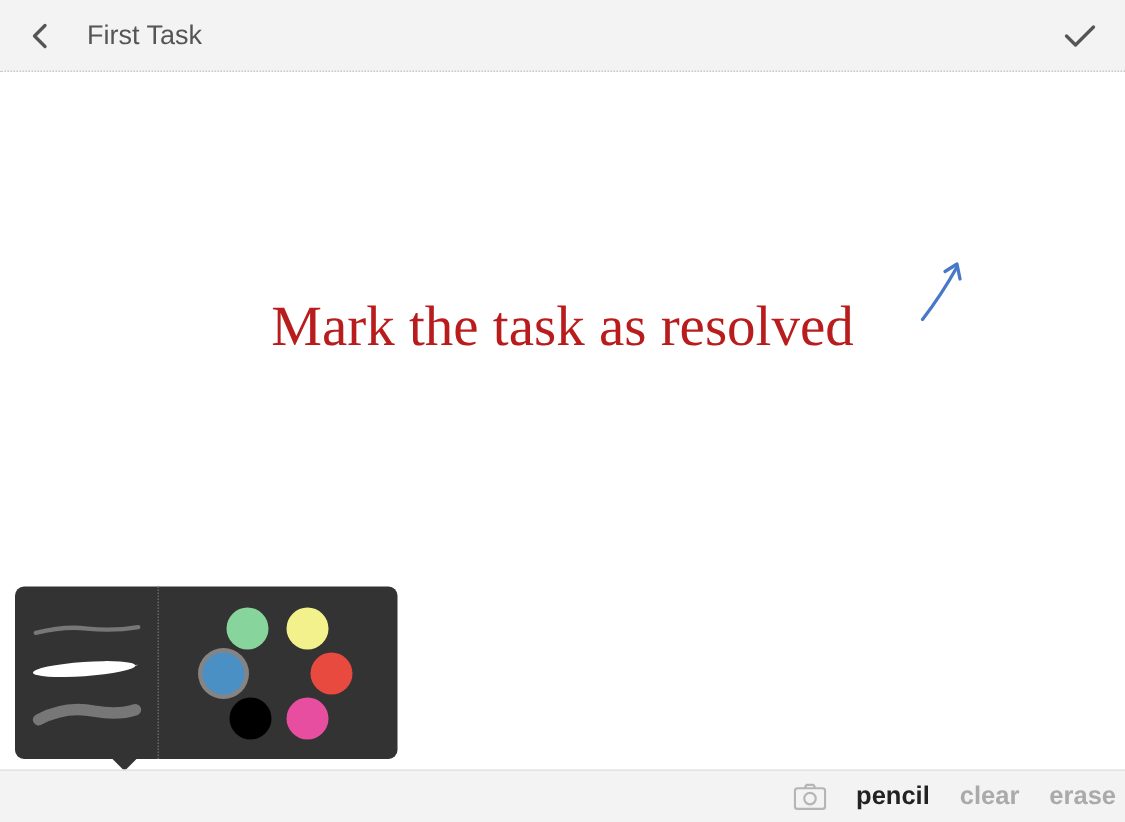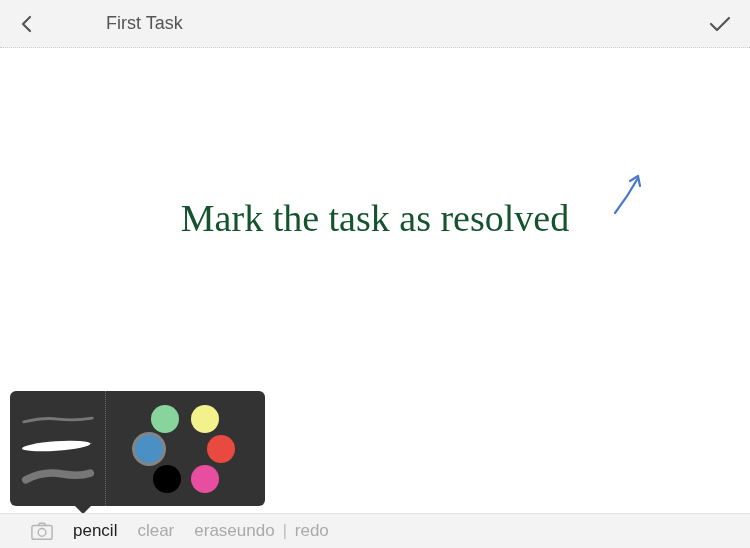--- a/index.html
+++ b/index.html
@@ -39,21 +39,20 @@
       display: flex;
       align-items: center;
       justify-content: center;
       color: #555;
     }
     
     .header-title {
       font-size: 18px;
       color: #555;
       font-weight: 400;
-      margin-left: 48px;
     }
     
     .check-btn {
       width: 24px;
       height: 24px;
       display: flex;
       align-items: center;
       justify-content: center;
       color: #555;
     }
@@ -68,21 +67,21 @@
     }
     
     .annotation {
       position: absolute;
       top: 148px;
       left: 0;
       right: 0;
       text-align: center;
       font-family: "Comic Sans MS", "Bradley Hand", cursive;
       font-size: 38px;
-      color: #14532d;
+      color: #b91c1c;
       font-weight: 400;
     }
     
     .arrow {
       position: absolute;
       top: 120px;
       right: 100px;
       color: #4879c9;
     }
     
@@ -169,22 +168,23 @@
     .toolbar {
       position: absolute;
       bottom: 0;
       left: 0;
       right: 0;
       height: 35px;
       background: #f3f3f3;
       border-top: 1px solid #e2e2e2;
       display: flex;
       align-items: center;
-      justify-content: flex-start;
-      padding: 0 31px;
+      justify-content: flex-end;
+      padding: 0 6px;
+      font-weight: bold;
     }
     
     .toolbar-left {
       display: flex;
       align-items: center;
       gap: 20px;
     }
     
     .toolbar-right {
       display: flex;
@@ -277,18 +277,13 @@
       <svg width="24" height="20" viewBox="0 0 24 20">
         <rect x="1" y="4" width="22" height="15" rx="2" stroke="#b5b5b5" stroke-width="1.6" fill="none"></rect>
         <path d="M 8 4 L 9.5 1.5 L 14.5 1.5 L 16 4" stroke="#b5b5b5" stroke-width="1.6" fill="none" stroke-linejoin="round"></path>
         <circle cx="12" cy="11.5" r="4.2" stroke="#b5b5b5" stroke-width="1.6" fill="none"></circle>
       </svg>
     </div>
     <div class="tool-label active">pencil</div>
     <div class="tool-label">clear</div>
     <div class="tool-label">erase</div>
   </div>
-  <div class="toolbar-right">
-    <div class="tool-label">undo</div>
-    <div class="divider-vert">|</div>
-    <div class="tool-label">redo</div>
-  </div>
 </div>
 
 </body></html>

